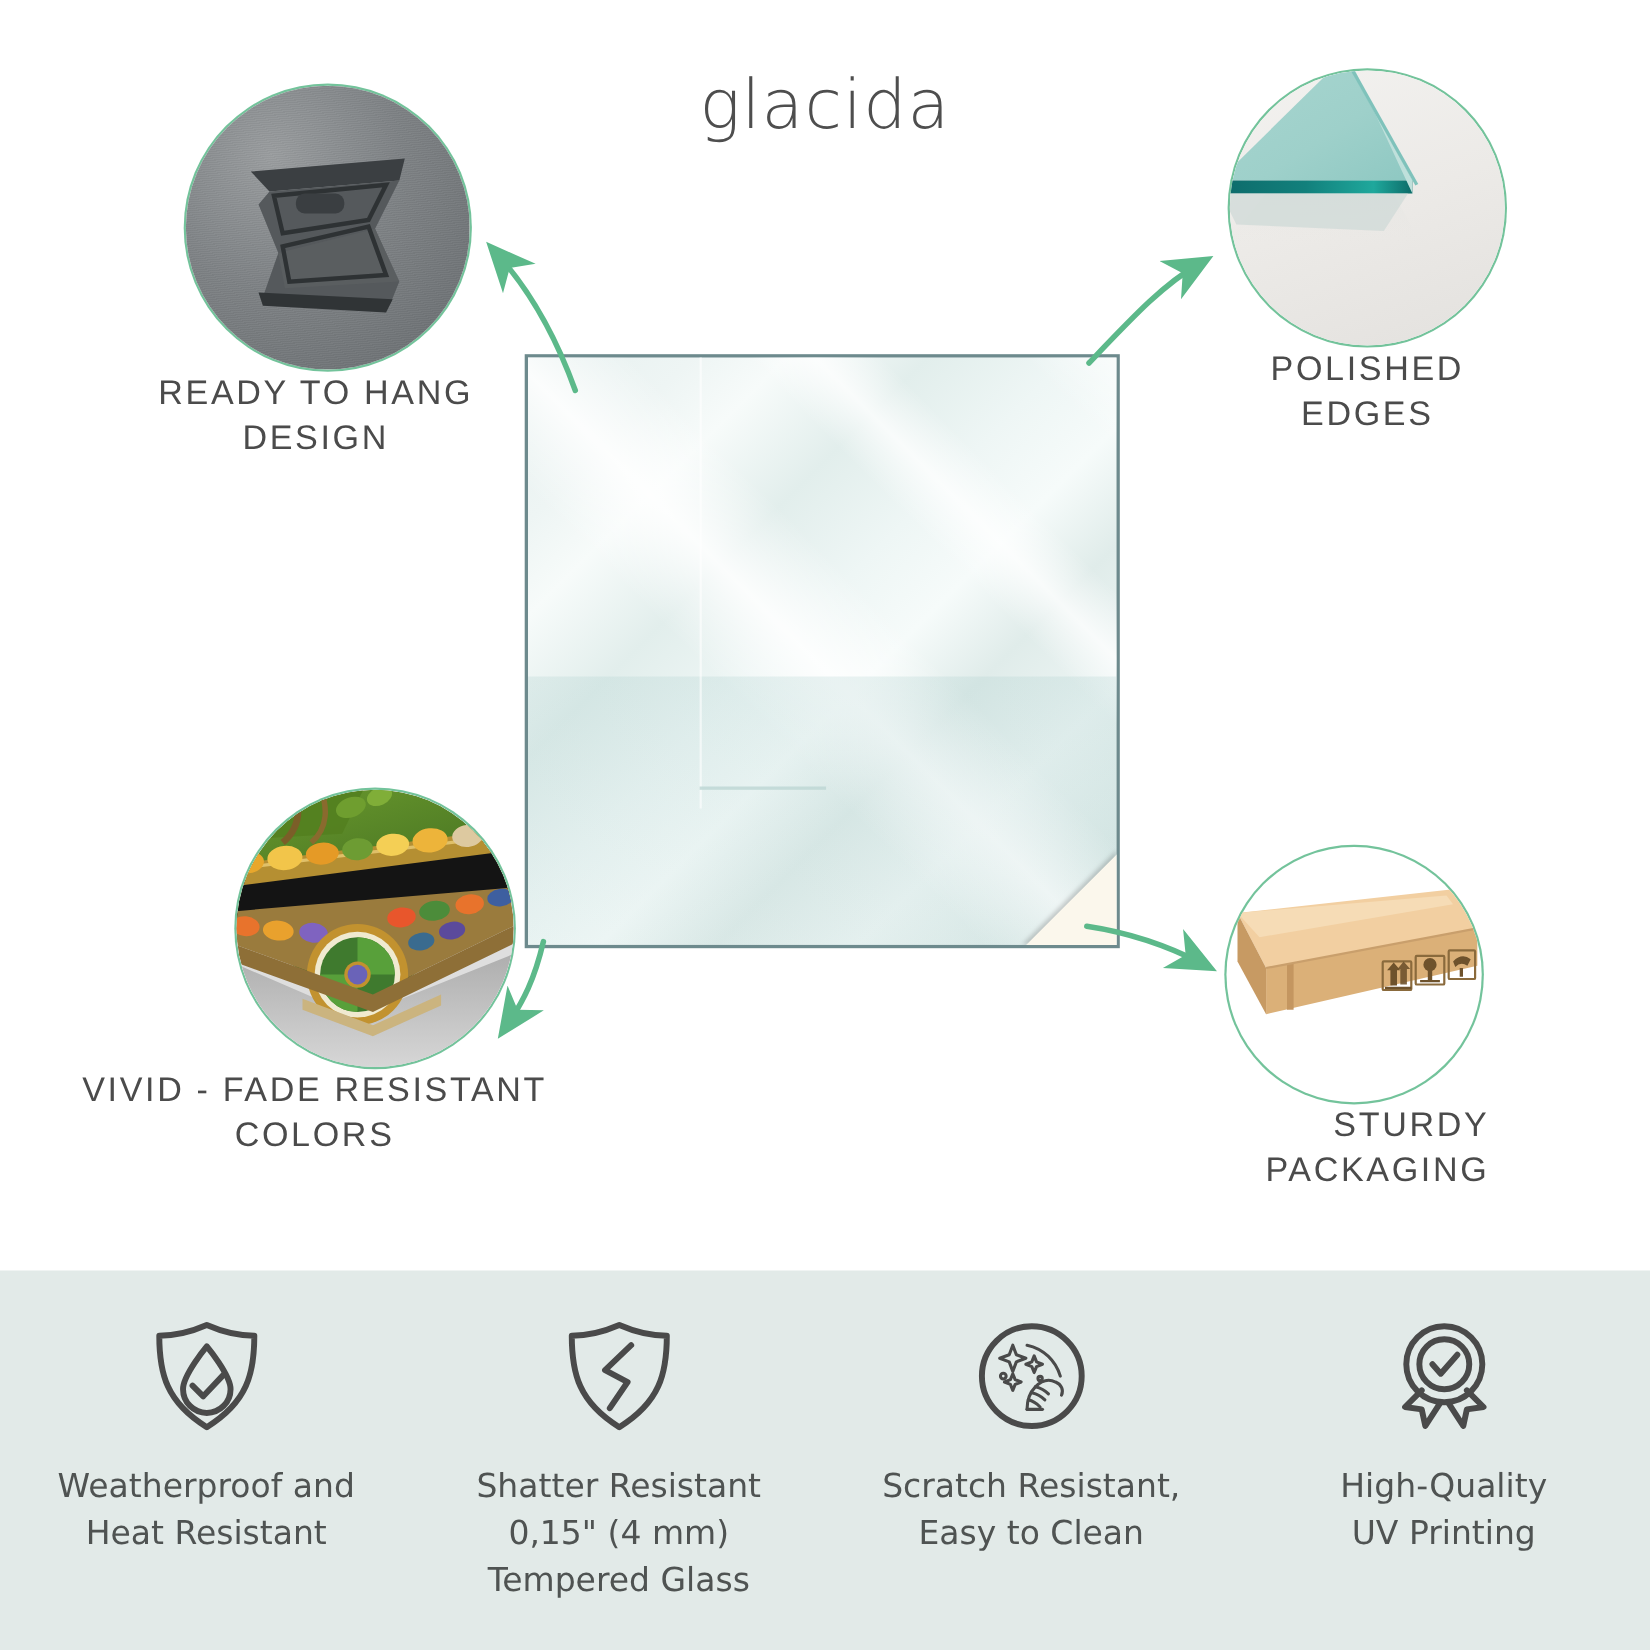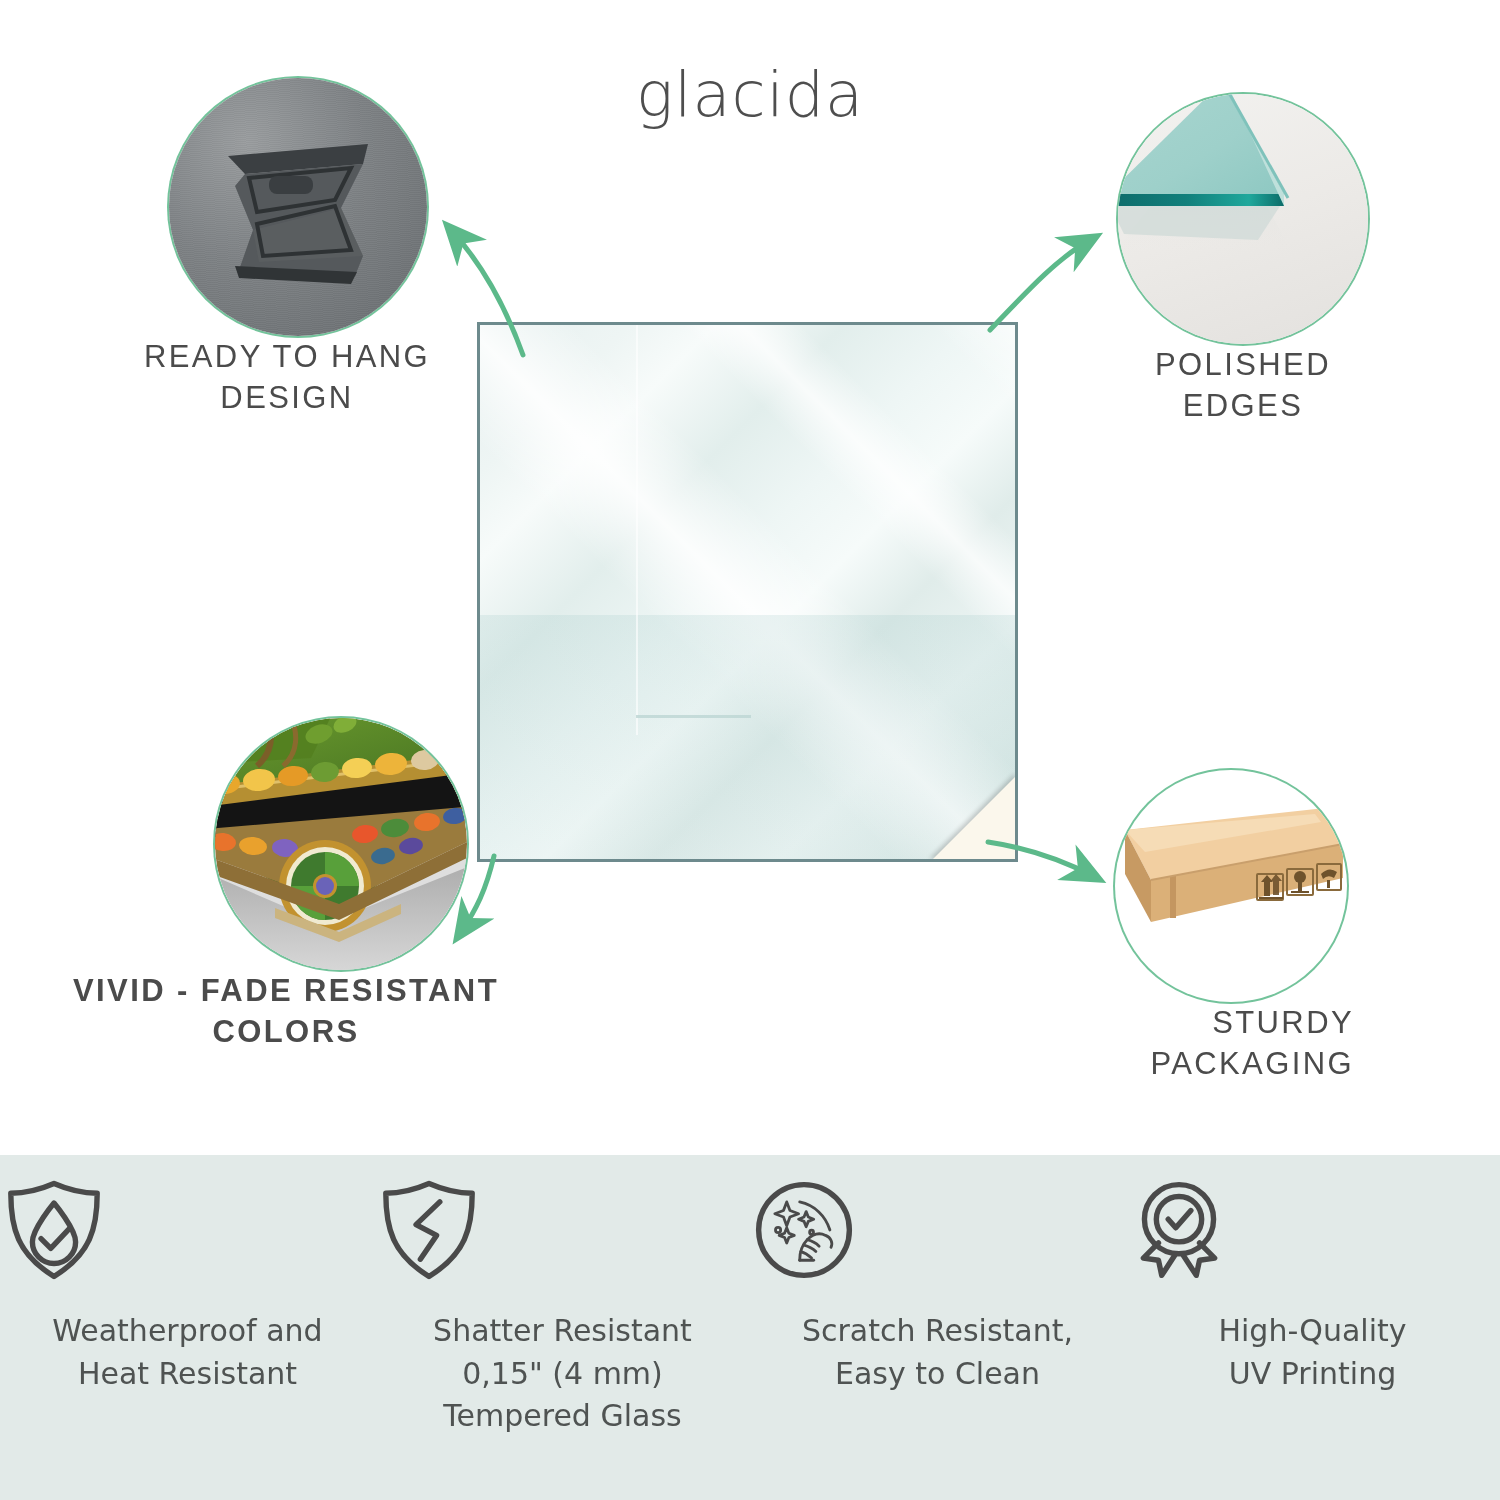--- a/index.html
+++ b/index.html
@@ -65,36 +65,36 @@
   }
   .bracket-shape {
     position: absolute;
     left: 50%; top: 52%;
     transform: translate(-50%,-50%);
     width: 150px; height: 148px;
   }
   #node-ready-to-hang .feature-label { width: 300px; margin-left: -21px; }
 
   
-  #node-polished-edges { top: 94px; left: 1118px; }
+  #node-polished-edges { top: 64px; left: 1118px; }
   #node-polished-edges .feature-circle { width: 250px; height: 250px; margin: 0 auto; }
   .edge-bg {
     position: absolute; inset: 0;
     background: linear-gradient(160deg,#f3f2f0 0%,#eceae7 50%,#e3e1de 100%);
   }
   #node-polished-edges .feature-label { width: 250px; }
 
   
   #node-vivid { top: 718px; left: 160px; }
   #node-vivid .feature-circle { width: 252px; height: 252px; margin: 0 auto; }
   .art-bg {
     position: absolute; inset: 0;
     background: linear-gradient(180deg,#e9e9e9 0%,#d6d6d6 60%,#cfcfcf 100%);
   }
-  #node-vivid .feature-label { width: 470px; margin-left: -109px; font-weight: bold; }
+  #node-vivid .feature-label { width: 470px; margin-left: -109px; }
 
   
   #node-sturdy { top: 770px; left: 1108px; }
   #node-sturdy .feature-circle {
     width: 232px; height: 232px; margin: 0 auto;
     background: #ffffff;
   }
   #node-sturdy .feature-label { width: 260px; margin-left: -14px; text-align: right; }
 
   
@@ -169,21 +169,22 @@
     position: absolute;
     left: 0; top: 1155px;
     width: 1500px; height: 345px;
     background: #e2eae8;
     display: flex;
   }
   .bar-item {
     flex: 1 1 0;
     display: flex;
     flex-direction: column;
-    padding-top: 21px;
+    align-items: center;
+    padding-top: 42px;
   }
   .bar-icon { width: 108px; height: 108px; }
   .bar-text {
     margin-top: 26px;
     text-align: center;
     color: #4f5352;
     font-size: 30px;
     line-height: 1.42;
     white-space: pre-line;
     font-family: "DejaVu Sans", sans-serif;

